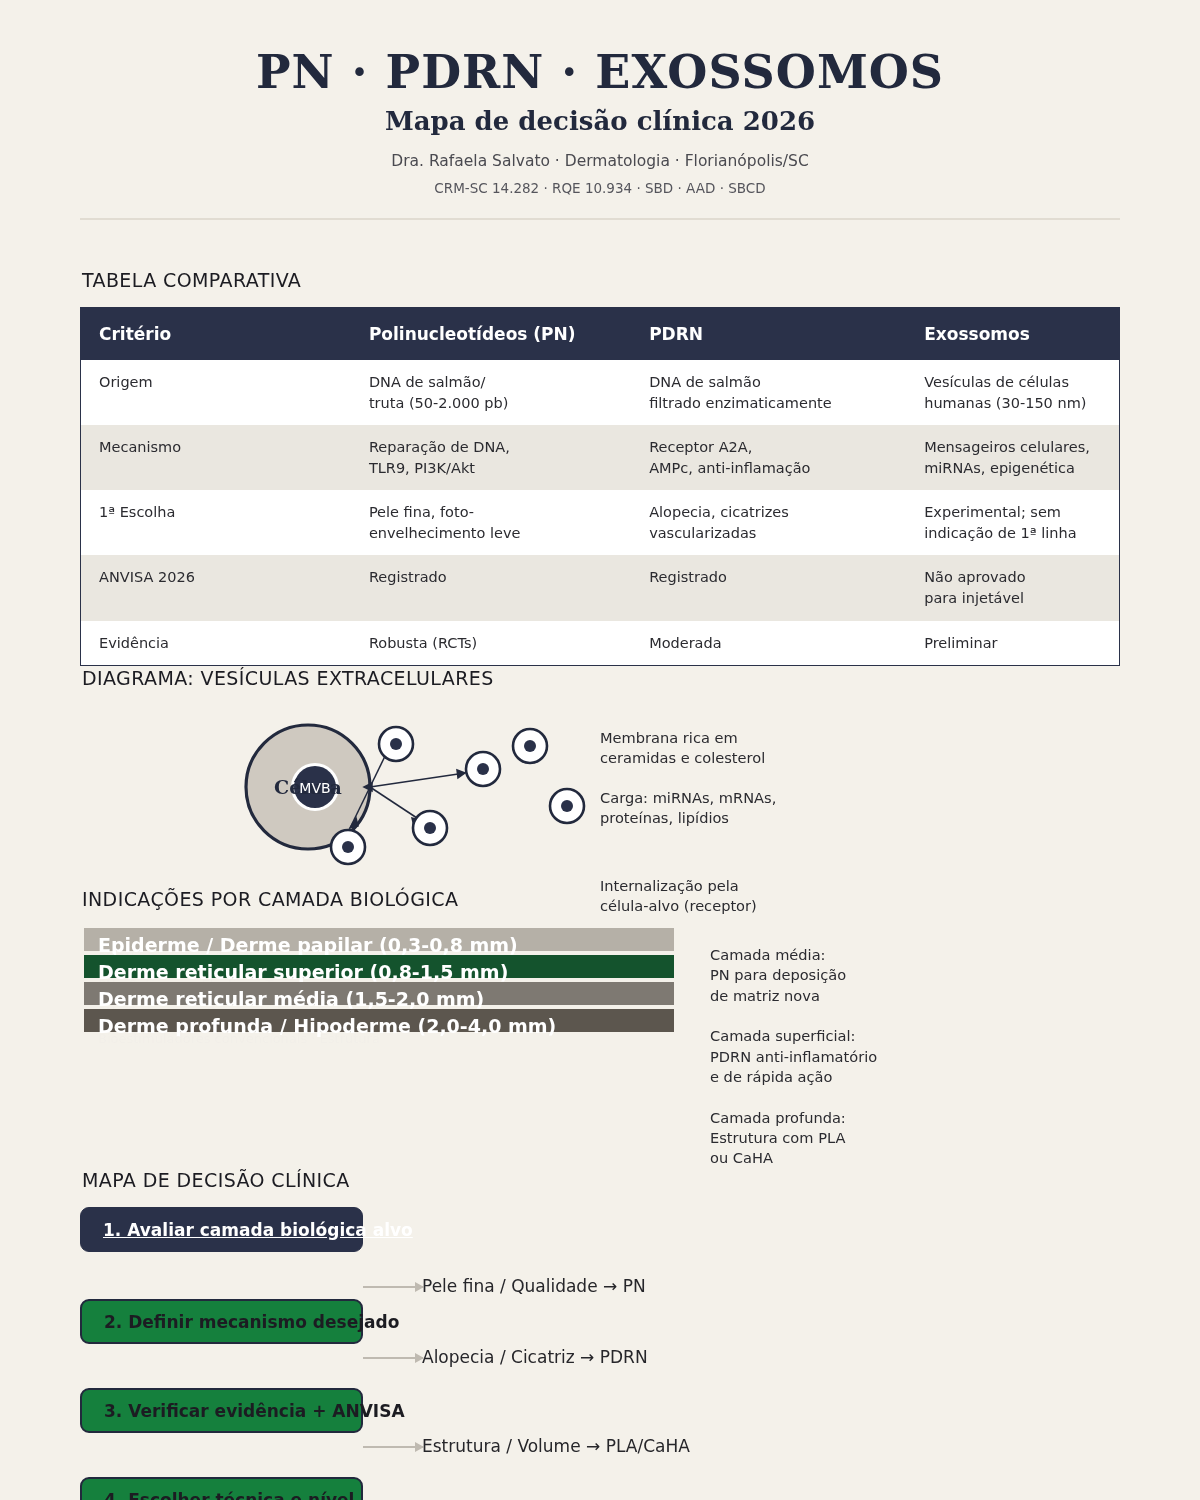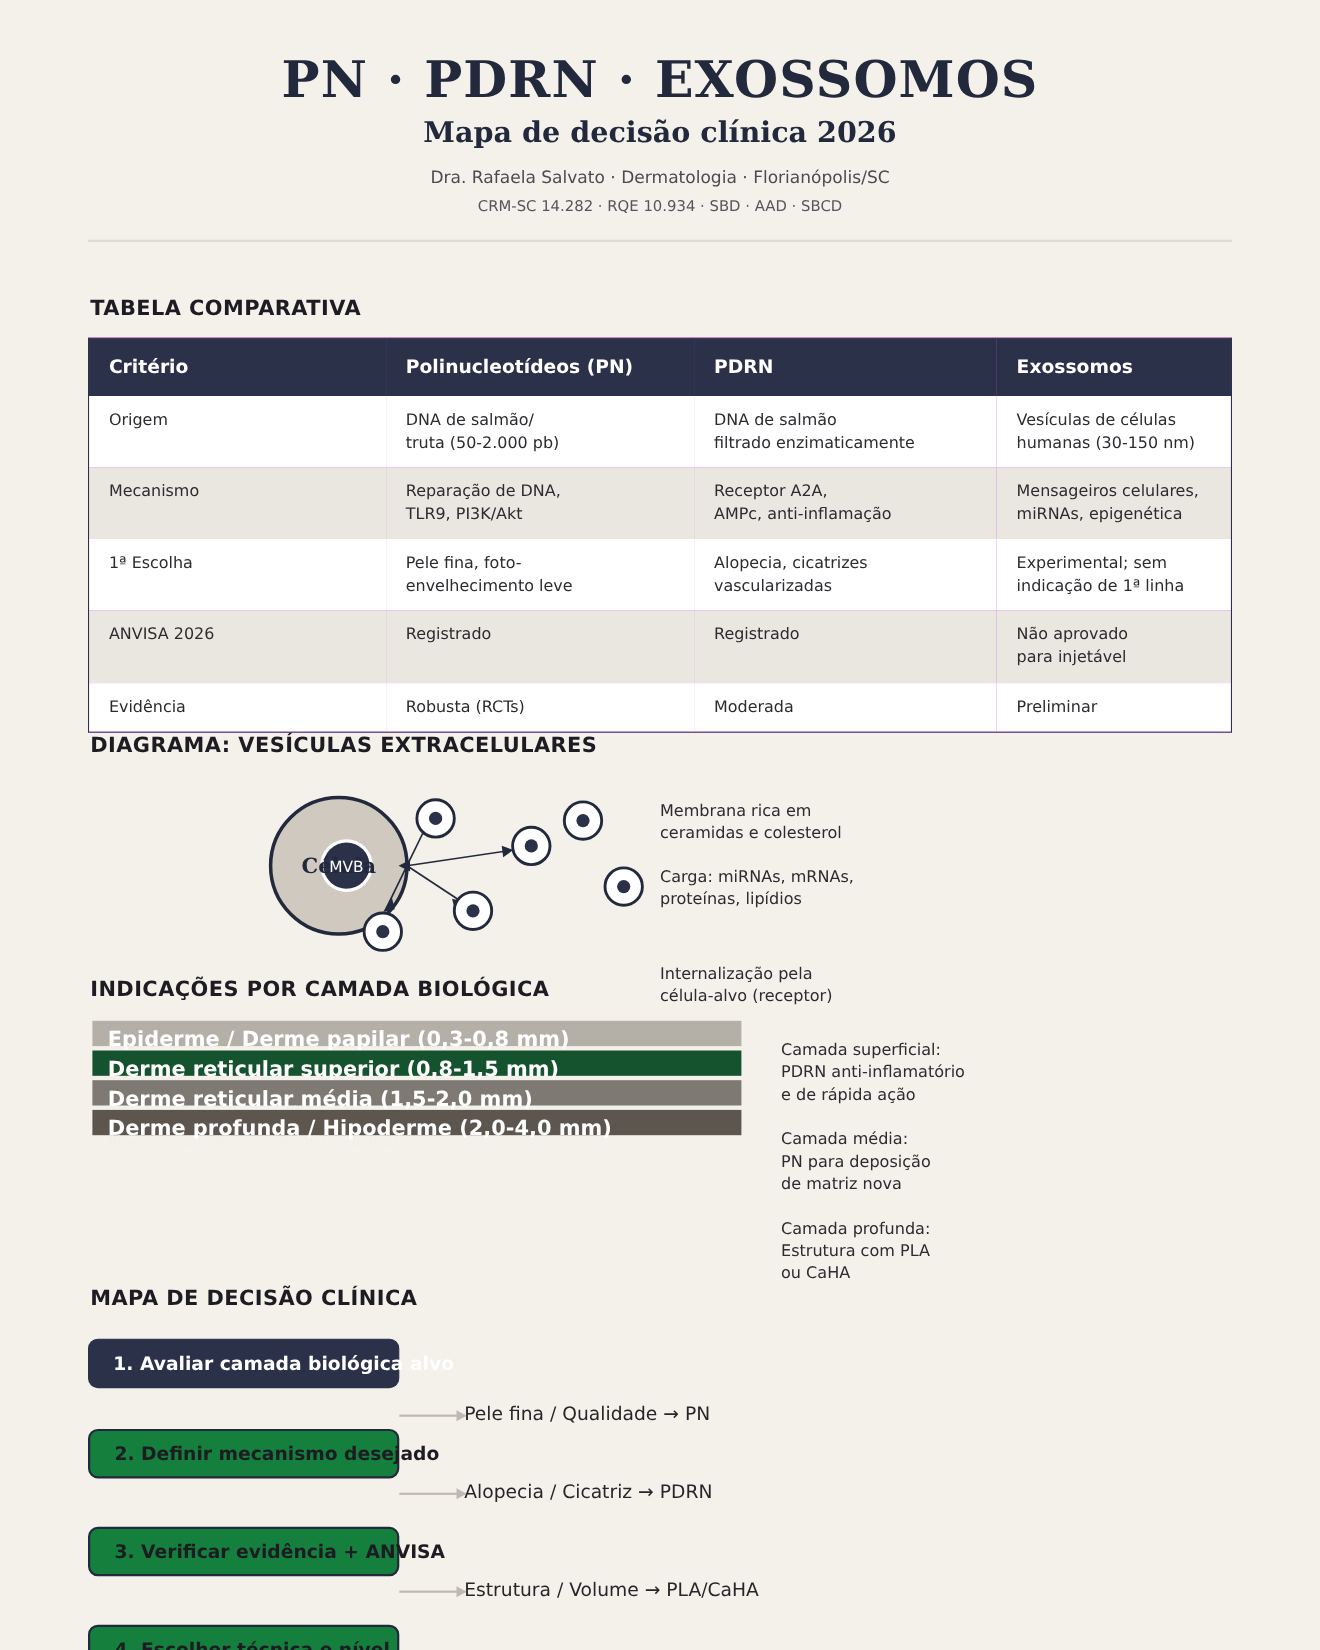--- a/index.html
+++ b/index.html
@@ -44,31 +44,31 @@
   .rule {
     margin:22px auto 0 auto;
     width:1040px; height:2px;
     background:#E1DCD2;
   }
 
   
   .sec-h {
     position:absolute;
     font-size:19px;
-    font-weight:700;
+    font-weight:400;
     letter-spacing:.4px;
     color:#1C1C22;
   }
 
   
   .tbl-wrap {
     position:absolute; left:80px; top:307px;
     width:1040px;
     border:1px solid #2A3149;
-    background:#d946ef;
+    background:#737373;
   }
   table { border-collapse:collapse; width:100%; table-layout:fixed; }
   thead th {
     background:#2A3149; color:#fff;
     text-align:left; font-size:17px; font-weight:700;
     padding:16px 18px;
   }
   tbody td {
     font-size:14.5px; color:#2B2B30;
     padding:12px 18px; vertical-align:top; line-height:1.42;
@@ -263,35 +263,35 @@
     <div class="layer" style="background: rgb(126, 121, 114);">
       <div class="lname">Derme reticular média (1,5-2,0 mm)</div>
       <div class="lsub">PN · Espessura · Dano actínico</div>
     </div>
     <div class="layer" style="background: rgb(92, 86, 78);">
       <div class="lname">Derme profunda / Hipoderme (2,0-4,0 mm)</div>
       <div class="lsub">Bioestimuladores convencionais · Estrutura</div>
     </div>
   </div>
 <div id="layer-notes">
+    <div class="lnote">Camada média:
+PN para deposição
+de matriz nova</div>
     <div class="lnote">Camada superficial:
 PDRN anti-inflamatório
 e de rápida ação</div>
-    <div class="lnote">Camada média:
-PN para deposição
-de matriz nova</div>
     <div class="lnote">Camada profunda:
 Estrutura com PLA
 ou CaHA</div>
   </div>
 
 <div class="sec-h" style="left:82px; top:1169px;">MAPA DE DECISÃO CLÍNICA</div>
 
 <div id="decision">
-    <div class="dbox filled" style="top: 48px;">1. Avaliar camada biológica alvo</div>
+    <div class="dbox filled" style="top: 38px; text-decoration: underline;">1. Avaliar camada biológica alvo</div>
     <div class="dbox outline" style="top: 130px;">2. Definir mecanismo desejado</div>
     <div class="dbox outline" style="top: 219px;">3. Verificar evidência + ANVISA</div>
     <div class="dbox outline" style="top: 308px;">4. Escolher técnica e nível</div>
     <div class="darrow" style="top: 117px; left: 283px; width: 60px;"></div>
     <div class="dtext" style="top: 107px; left: 342px;">Pele fina / Qualidade → PN</div>
     <div class="darrow" style="top: 188px; left: 283px; width: 60px;"></div>
     <div class="dtext" style="top: 178px; left: 342px;">Alopecia / Cicatriz → PDRN</div>
     <div class="darrow" style="top: 277px; left: 283px; width: 60px;"></div>
     <div class="dtext" style="top: 267px; left: 342px;">Estrutura / Volume → PLA/CaHA</div>
   </div>

